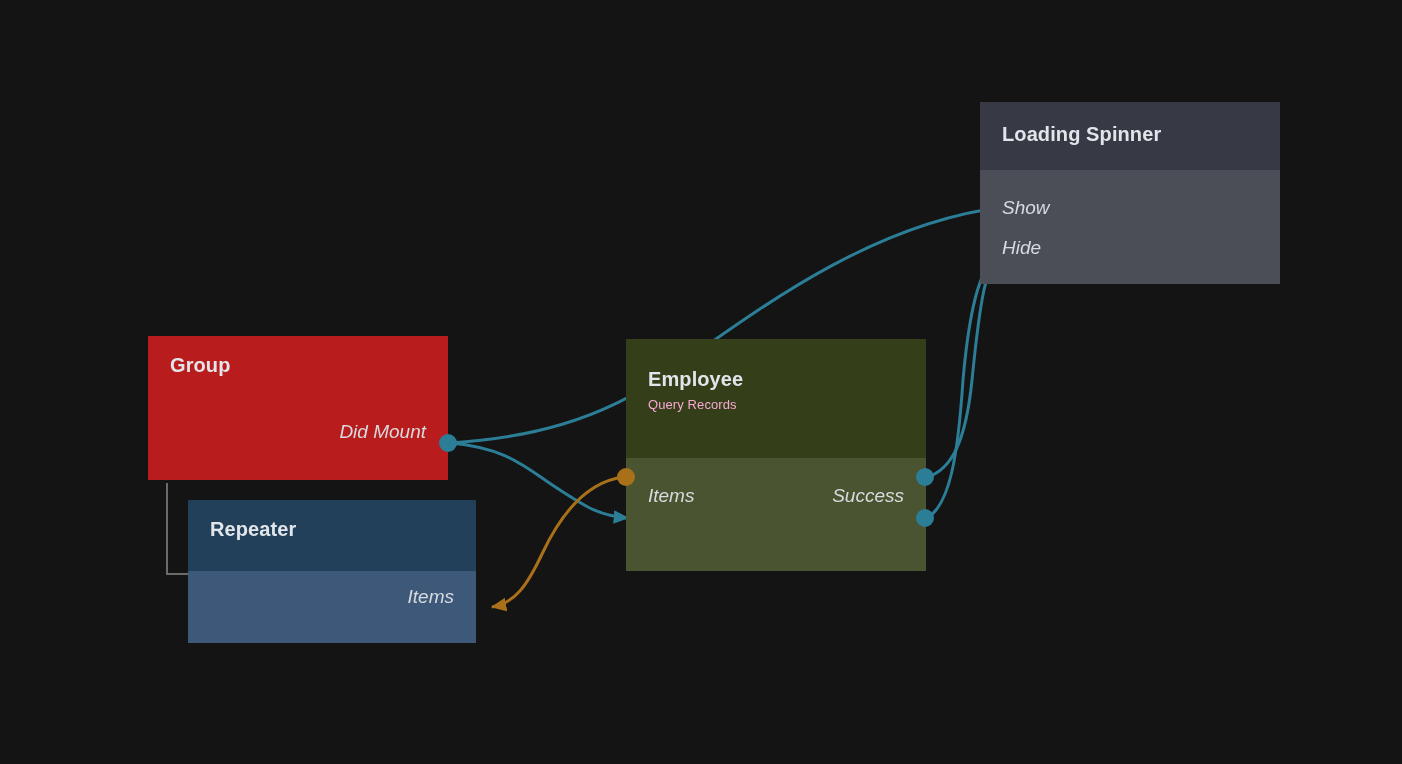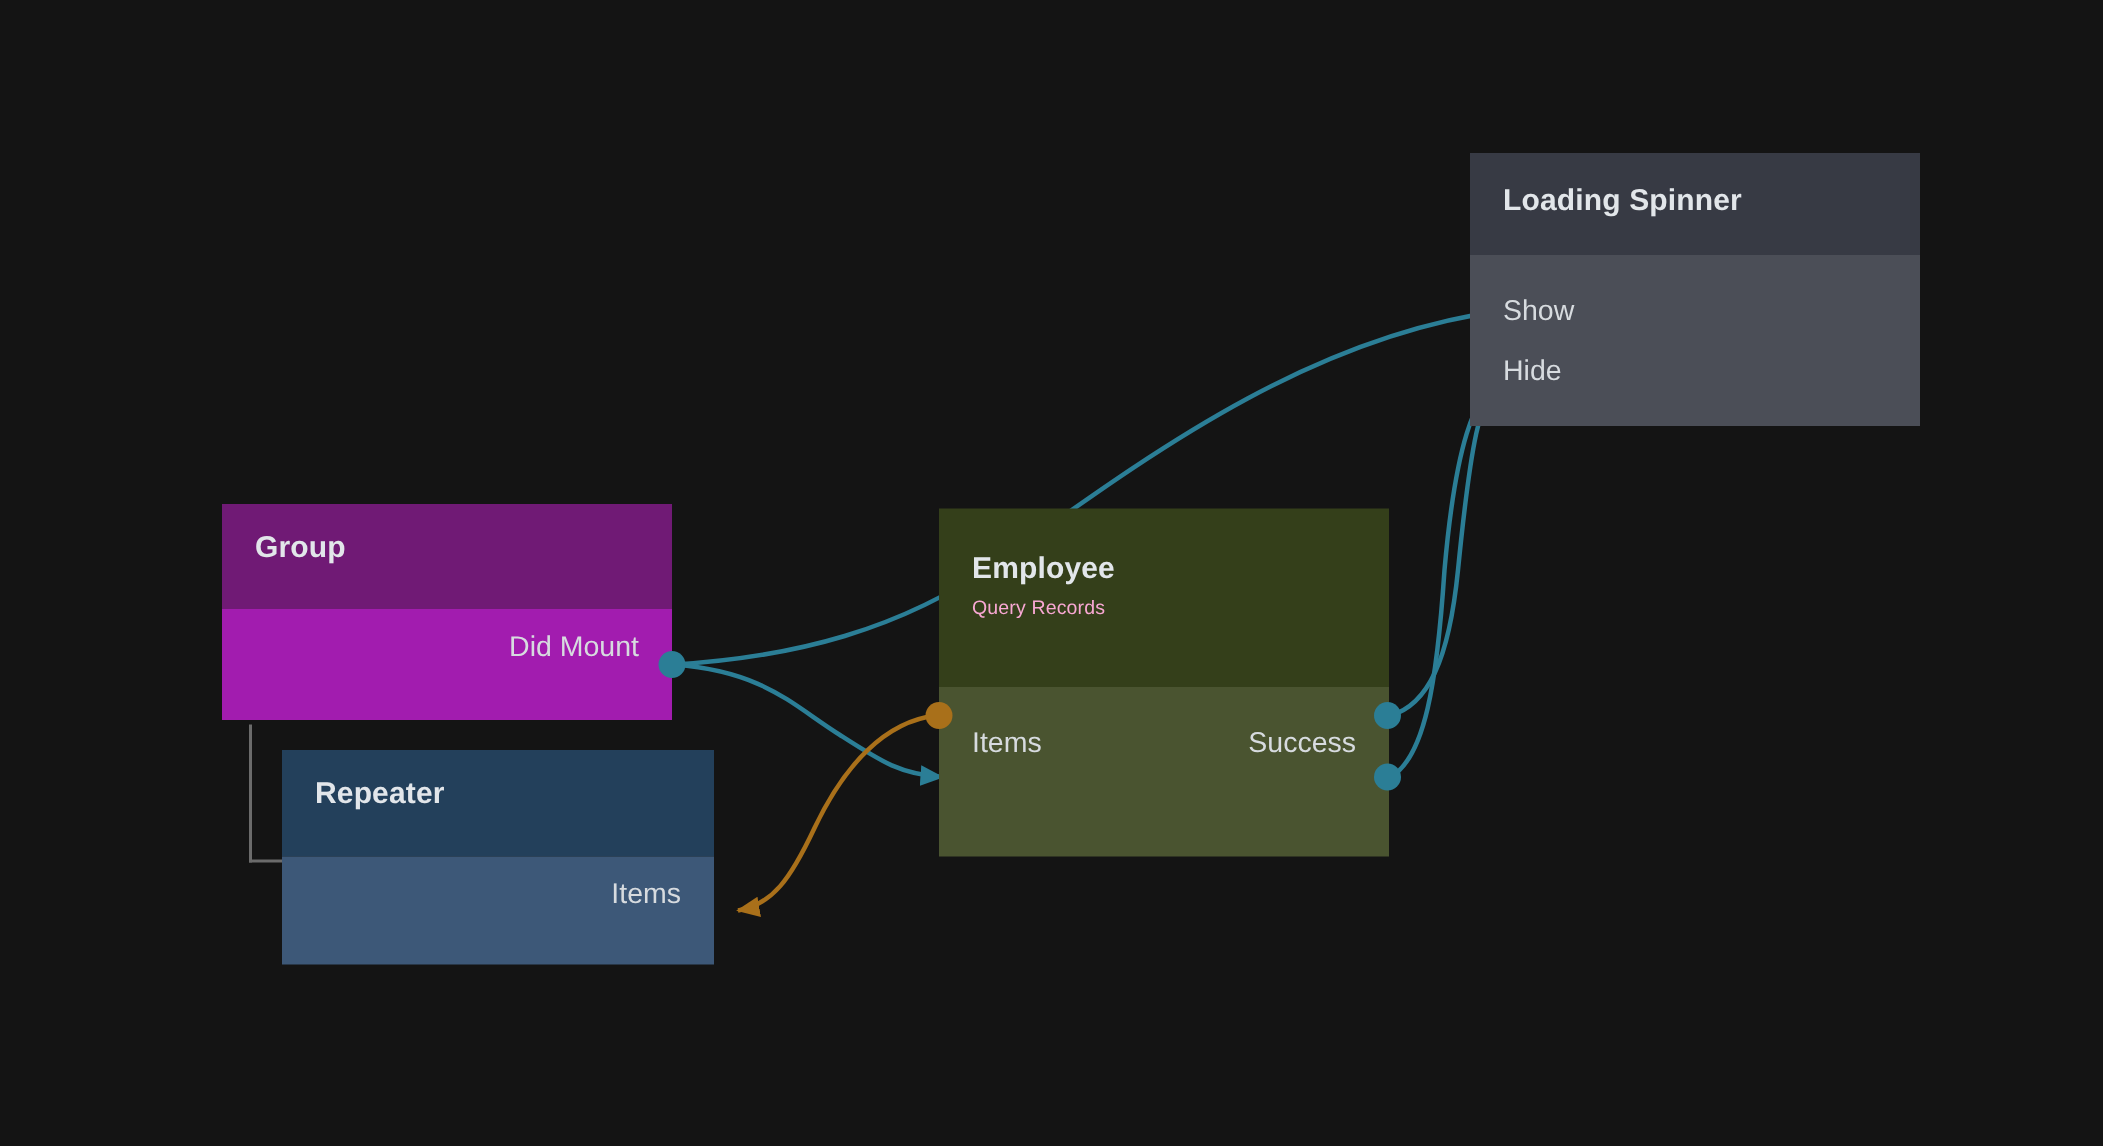--- a/index.html
+++ b/index.html
@@ -50,39 +50,40 @@
   }
   .node-body {
     box-sizing: border-box;
     position: relative;
   }
   .port-row {
     position: relative;
     height: 40px;
     display: flex;
     align-items: flex-end;
+    font-style: italic;
   }
   .port-label {
     font-size: 19px;
     color: #d7dbdf;
     line-height: 40px;
     white-space: nowrap;
   }
   .port-label.out {
     margin-left: auto;
     padding-right: 22px;
   }
   .port-label.in {
     padding-left: 22px;
   }
 
   
   #node-group { left: 148px; top: 336px; width: 300px; }
-  #node-group .node-header { background: #701a75; height: 70px; }
-  #node-group .node-body { background: #a21caf; height: 74px; padding-top: 6px; }
+  #node-group .node-header { background: #b91c1c; height: 70px; }
+  #node-group .node-body { background: #b91c1c; height: 74px; padding-top: 6px; }
 
   
   #node-repeater { left: 188px; top: 500px; width: 288px; }
   #node-repeater .node-header { background: #23405b; height: 71px; }
   #node-repeater .node-body { background: #3d5878; height: 72px; padding-top: 6px; }
 
   
   #node-employee { left: 626px; top: 339px; width: 300px; }
   #node-employee .node-header { background: #343f1a; height: 119px; padding-top: 27px; }
   #node-employee .node-body { background: #4a5430; height: 113px; padding-top: 18px; }

